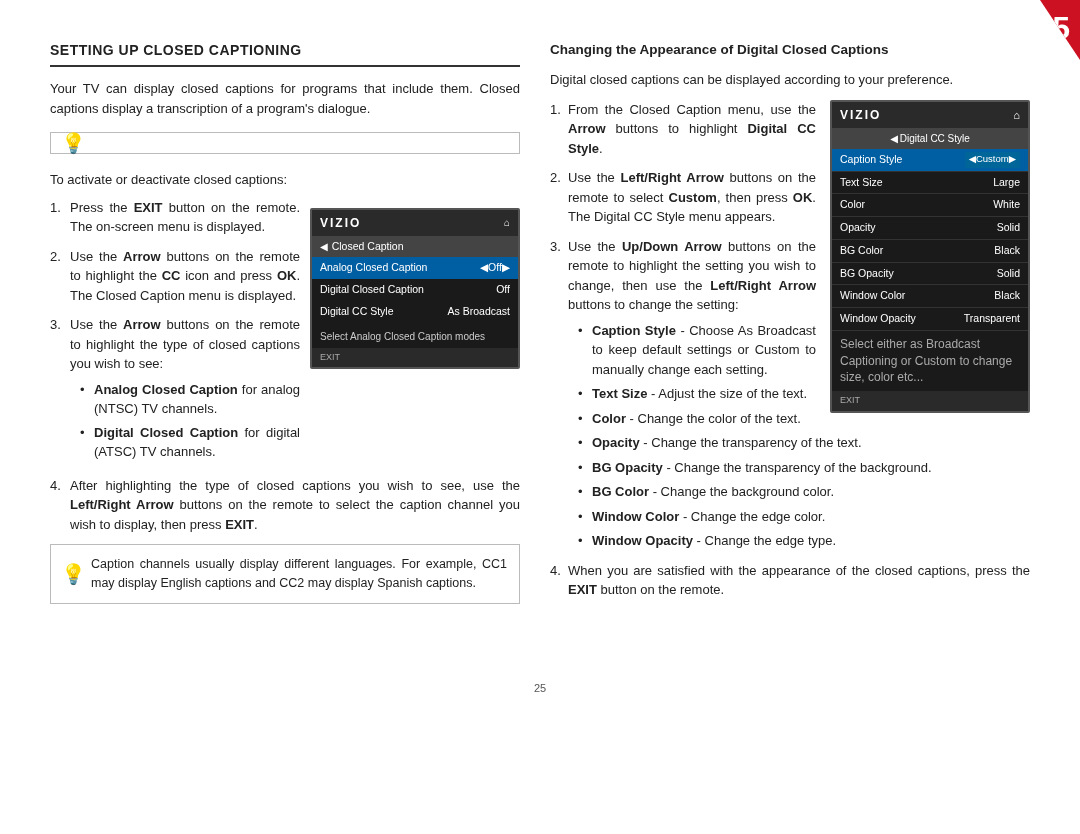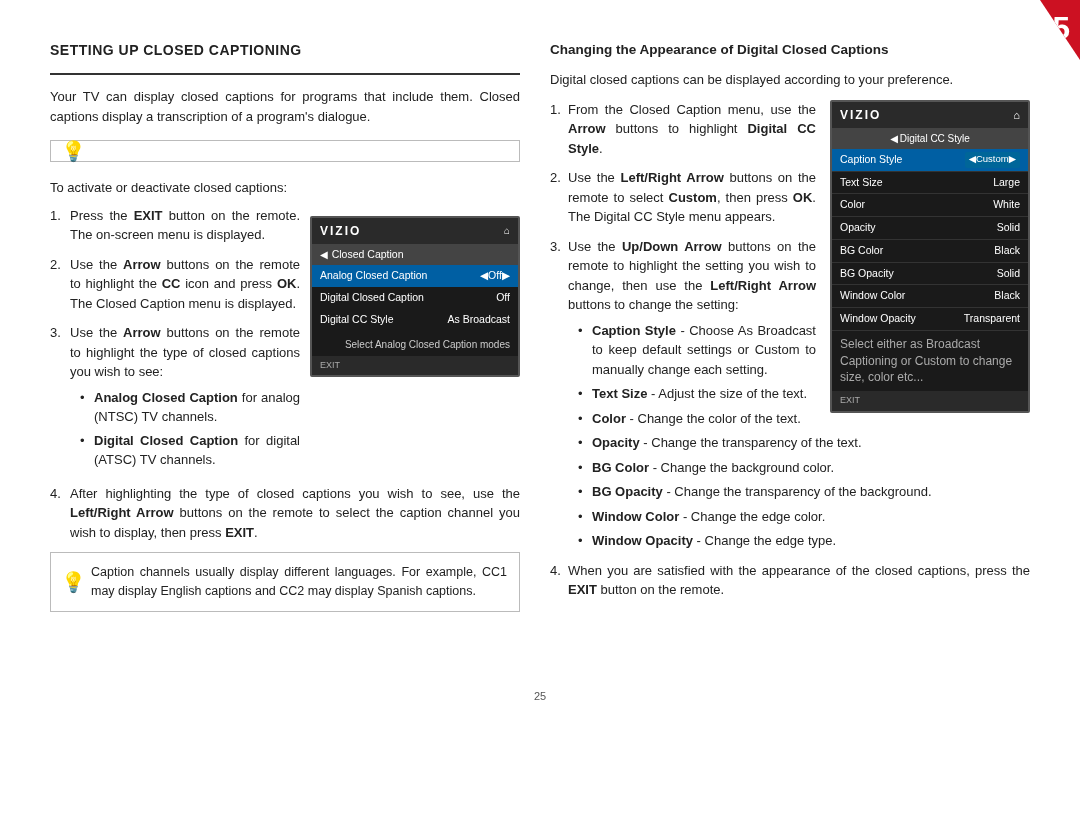--- a/index.html
+++ b/index.html
@@ -45,21 +45,21 @@
       width: 470px;
       flex-shrink: 0;
     }
 
     .section-title {
       font-size: 14px;
       font-weight: bold;
       text-transform: uppercase;
       letter-spacing: 0.5px;
       border-bottom: 2px solid #333;
-      padding-bottom: 12px;
+      padding-bottom: 4px;
       margin-bottom: 12px;
     }
 
     .intro-text {
       font-size: 13px;
       margin-bottom: 14px;
       text-align: justify;
     }
 
     .note-box {
@@ -157,21 +157,21 @@
       padding: 3px 8px;
       color: #fff;
       font-size: 10.5px;
     }
     .tv-menu-item.highlighted {
       background: #005fa3;
     }
     .tv-caption-text {
       color: #ccc;
       font-size: 10px;
-      text-align: right;
+      text-align: left;
       padding: 6px 8px 4px 8px;
       background: #1a1a1a;
     }
     .tv-exit-bar {
       background: #2a2a2a;
       color: #aaa;
       font-size: 9px;
       padding: 3px 8px;
       text-align: left;
     }
@@ -436,22 +436,22 @@
         Use the <b>Left/Right Arrow</b> buttons on the remote to select <b>Custom</b>, then press <b>OK</b>. The Digital CC Style menu appears.
       </li>
       <li>
         <span class="step-num">3.</span>
         Use the <b>Up/Down Arrow</b> buttons on the remote to highlight the setting you wish to change, then use the <b>Left/Right Arrow</b> buttons to change the setting:
         <ul class="right-bullet-list">
           <li><b>Caption Style</b> - Choose As Broadcast to keep default settings or Custom to manually change each setting.</li>
           <li><b>Text Size</b> - Adjust the size of the text.</li>
           <li><b>Color</b> - Change the color of the text.</li>
           <li><b>Opacity</b> - Change the transparency of the text.</li>
+          <li><b>BG Opacity</b> - Change the transparency of the background.</li>
           <li><b>BG Color</b> - Change the background color.</li>
-          <li><b>BG Opacity</b> - Change the transparency of the background.</li>
           <li><b>Window Color</b> - Change the edge color.</li>
           <li><b>Window Opacity</b> - Change the edge type.</li>
         </ul>
       </li>
       <li>
         <span class="step-num">4.</span>
         When you are satisfied with the appearance of the closed captions, press the <b>EXIT</b> button on the remote.
       </li>
     </ol>
   </div>

